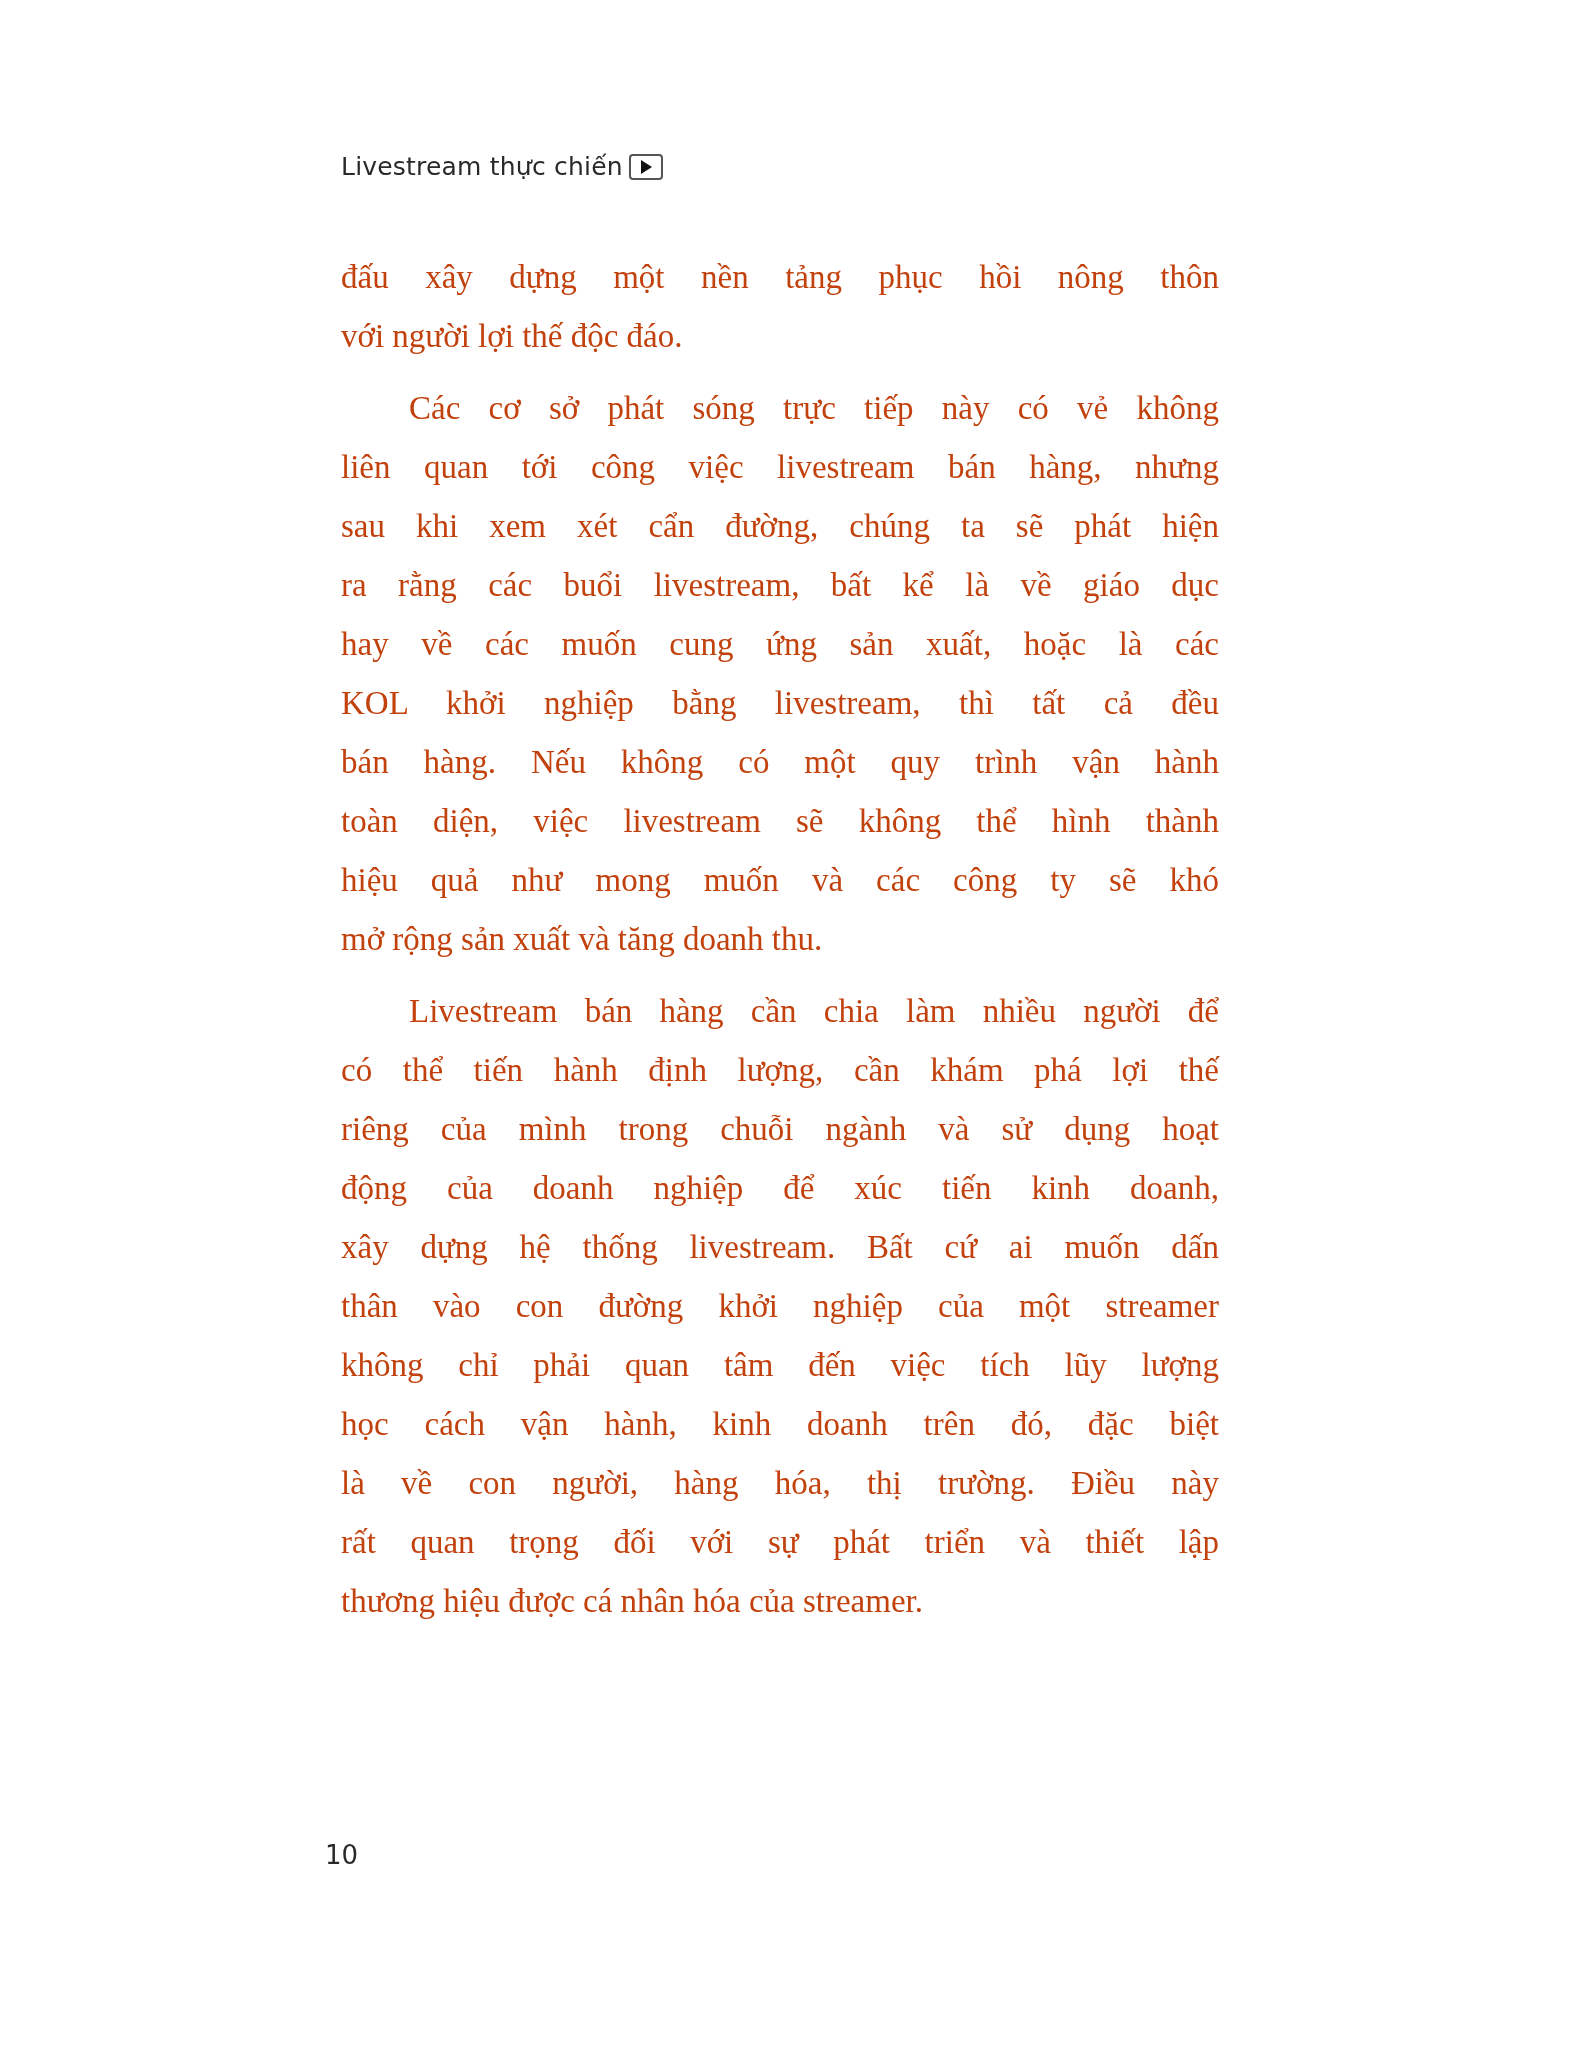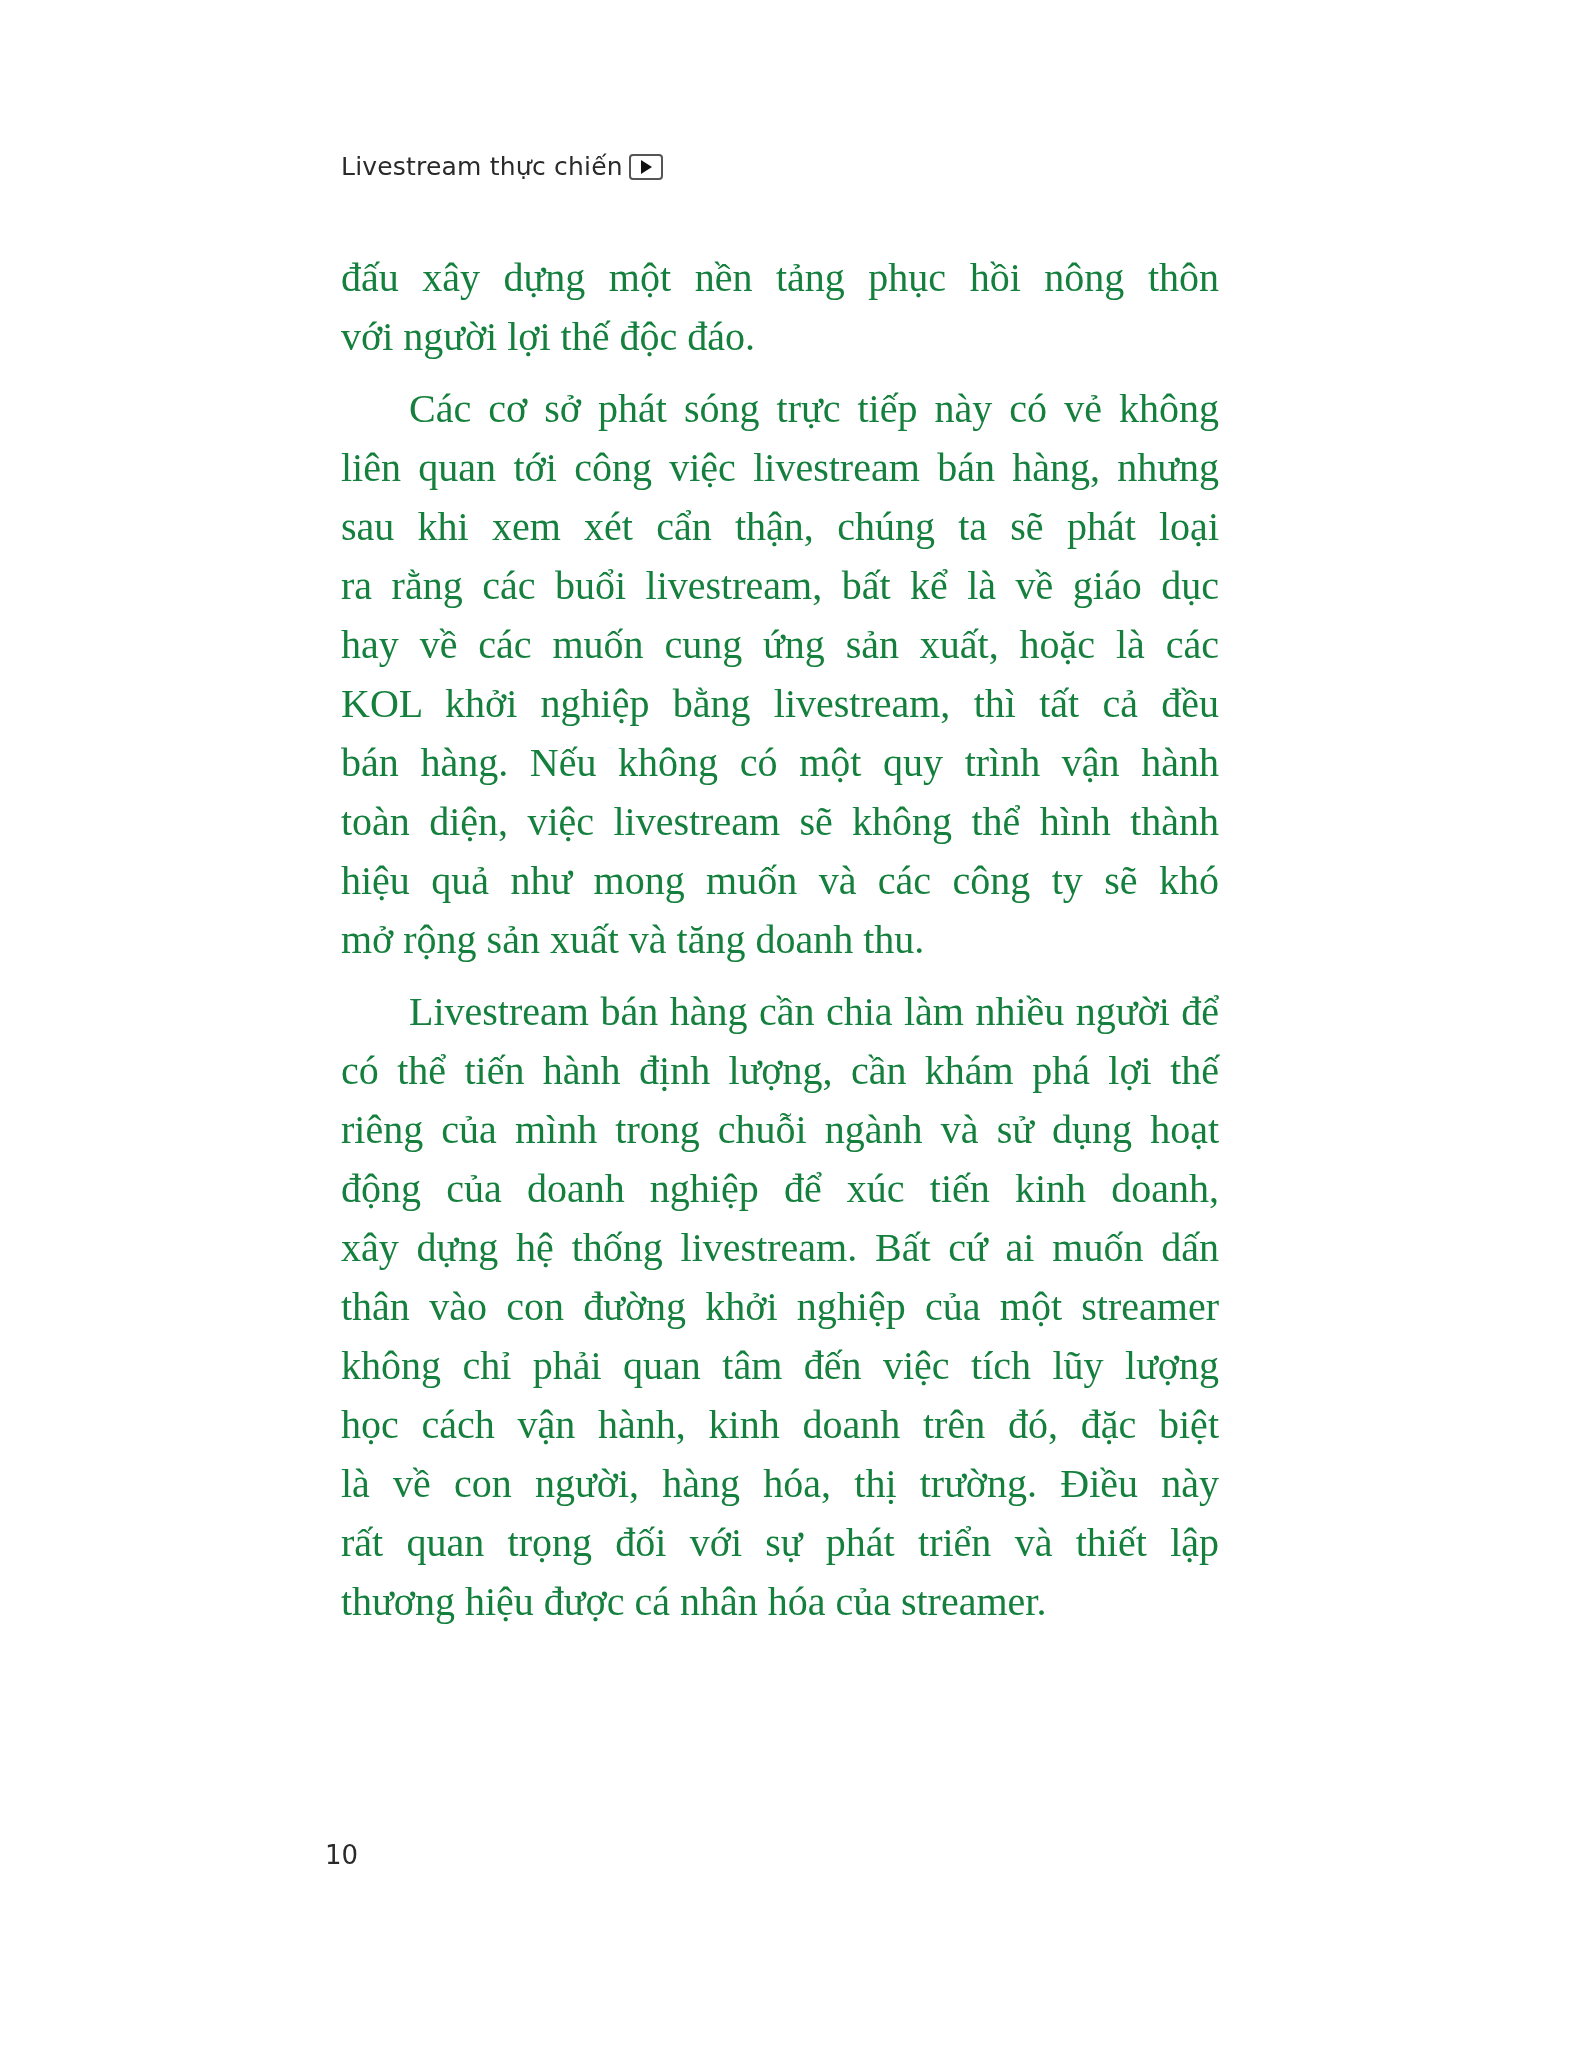--- a/index.html
+++ b/index.html
@@ -44,22 +44,22 @@
       box-sizing: border-box;
     }
     .play-box svg { display: block; }
 
     .body-text {
       position: absolute;
       left: 341px;
       top: 248px;
       width: 878px;
       font-family: "Liberation Serif", "DejaVu Serif", serif;
-      font-size: 40px;
-      color: #15803d;
+      font-size: 33px;
+      color: #c2410c;
     }
     .para {
       margin: 0 0 13px 0;
     }
     .line {
       display: block;
       height: 59px;
       line-height: 59px;
       text-align: justify;
       text-align-last: justify;
@@ -101,21 +101,21 @@
   <div class="body-text">
 
     <p class="para">
       <span class="line">đấu xây dựng một nền tảng phục hồi nông thôn</span>
       <span class="line last">với người lợi thế độc đáo.</span>
     </p>
 
     <p class="para">
       <span class="line indent">Các cơ sở phát sóng trực tiếp này có vẻ không</span>
       <span class="line">liên quan tới công việc livestream bán hàng, nhưng</span>
-      <span class="line">sau khi xem xét cẩn thận, chúng ta sẽ phát loại</span>
+      <span class="line">sau khi xem xét cẩn đường, chúng ta sẽ phát hiện</span>
       <span class="line">ra rằng các buổi livestream, bất kể là về giáo dục</span>
       <span class="line">hay về các muốn cung ứng sản xuất, hoặc là các</span>
       <span class="line">KOL khởi nghiệp bằng livestream, thì tất cả đều</span>
       <span class="line">bán hàng. Nếu không có một quy trình vận hành</span>
       <span class="line">toàn diện, việc livestream sẽ không thể hình thành</span>
       <span class="line">hiệu quả như mong muốn và các công ty sẽ khó</span>
       <span class="line last">mở rộng sản xuất và tăng doanh thu.</span>
     </p>
 
     <p class="para">

